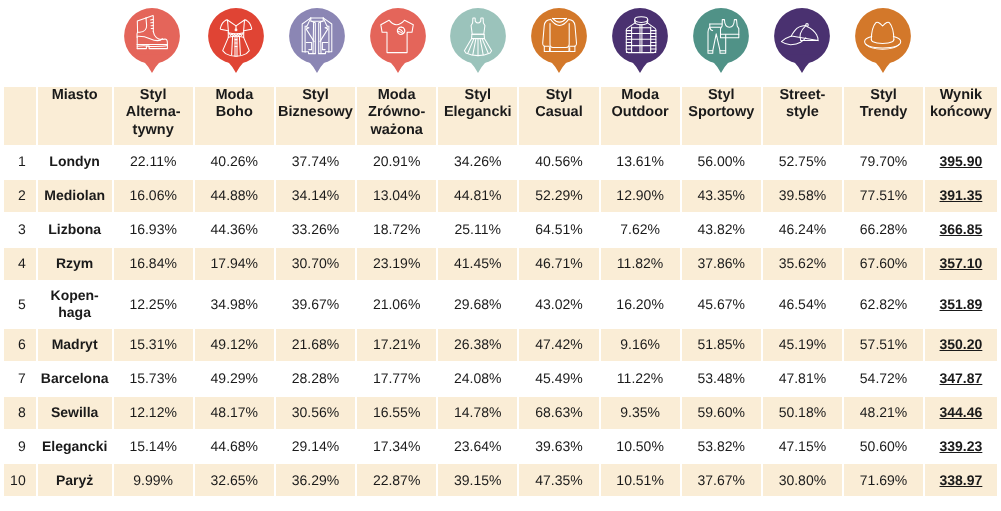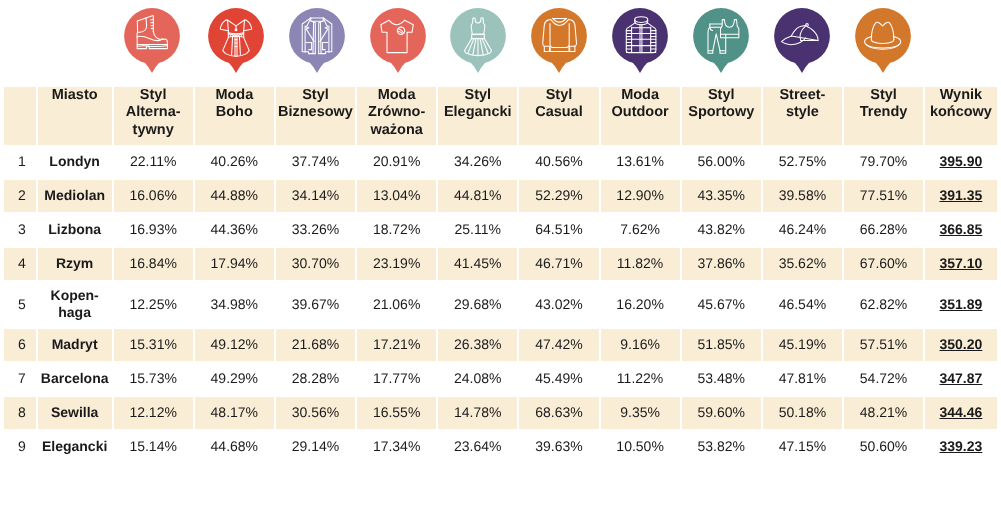--- a/index.html
+++ b/index.html
@@ -457,15 +457,32 @@
       <td class="r-cell">29.14%</td>
       <td class="r-cell">17.34%</td>
       <td class="r-cell">23.64%</td>
       <td class="r-cell">39.63%</td>
       <td class="r-cell">10.50%</td>
       <td class="r-cell">53.82%</td>
       <td class="r-cell">47.15%</td>
       <td class="r-cell">50.60%</td>
       <td class="r-cell c-score">339.23</td>
     </tr>
+    <tr class="shaded">
+      <td class="r-cell c-rank">10</td>
+      <td class="r-cell c-city">
+        <div>Paryż</div>
+      </td>
+      <td class="r-cell">9.99%</td>
+      <td class="r-cell">32.65%</td>
+      <td class="r-cell">36.29%</td>
+      <td class="r-cell">22.87%</td>
+      <td class="r-cell">39.15%</td>
+      <td class="r-cell">47.35%</td>
+      <td class="r-cell">10.51%</td>
+      <td class="r-cell">37.67%</td>
+      <td class="r-cell">30.80%</td>
+      <td class="r-cell">71.69%</td>
+      <td class="r-cell c-score">338.97</td>
+    </tr>
   </tbody>
 </table>
 </div>
 
 </body></html>

